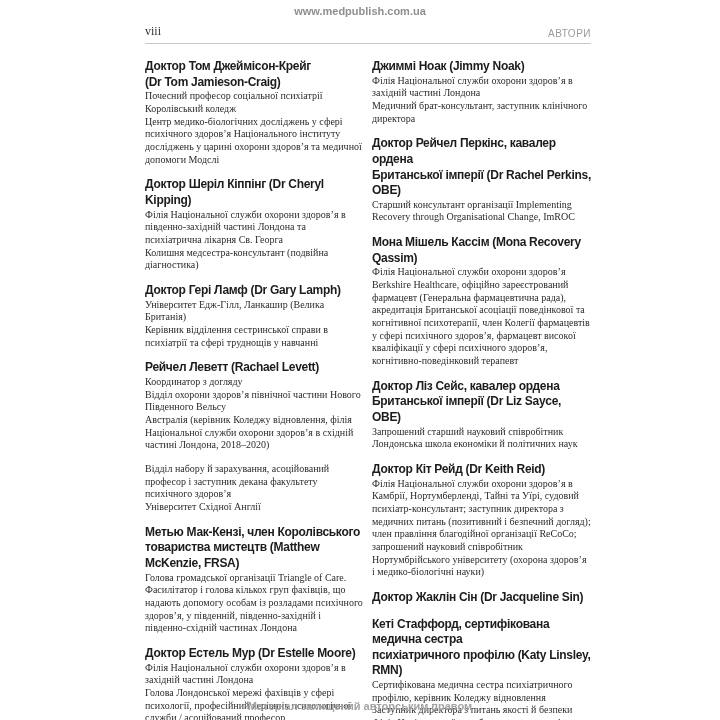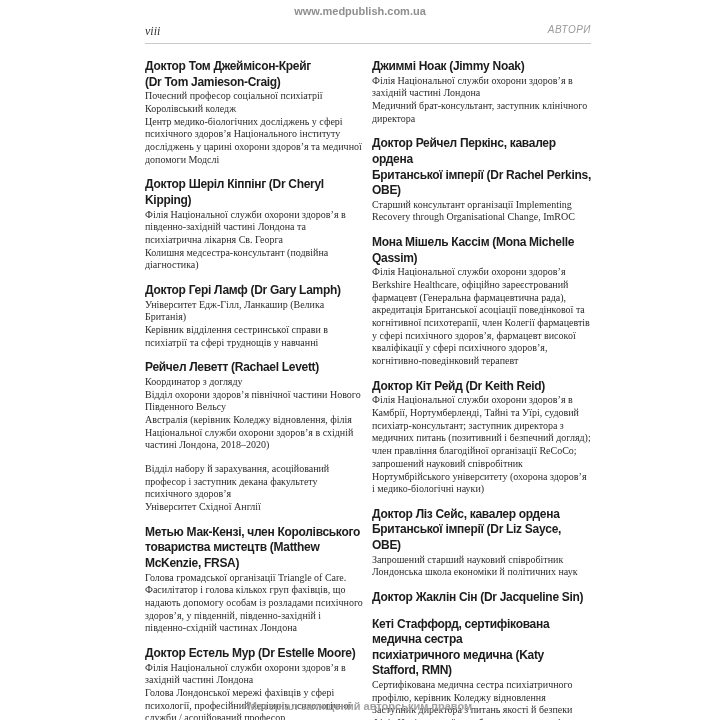--- a/index.html
+++ b/index.html
@@ -24,24 +24,23 @@
   }
   .content {
     position: absolute;
     left: 145px;
     top: 24px;
     width: 446px;
   }
   .pagehead {
     display: flex;
     justify-content: space-between;
-    align-items: flex-start;
+    align-items: flex-end;
     border-bottom: 1px solid #c9c9c9;
     padding-bottom: 4px;
-    font-style: italic;
   }
   .folio {
     font-family: "Liberation Serif", serif;
     font-size: 12px;
     color: #333333;
   }
   .running-head {
     font-family: "Liberation Sans", sans-serif;
     font-size: 10px;
     color: #9b9b9b;
@@ -144,39 +143,39 @@
           <div class="entry-name">Джиммі Ноак (Jimmy Noak)</div>
           <div class="entry-details">Філія Національної служби охорони здоров’я в західній частині Лондона
 Медичний брат-консультант, заступник клінічного директора</div>
         </div>
         <div class="entry">
           <div class="entry-name">Доктор Рейчел Перкінс, кавалер ордена
 Британської імперії (Dr Rachel Perkins, OBE)</div>
           <div class="entry-details">Старший консультант організації Implementing Recovery through Organisational Change, ImROC</div>
         </div>
         <div class="entry">
-          <div class="entry-name">Мона Мішель Кассім (Mona Michelle Qassim)</div>
+          <div class="entry-name">Мона Мішель Кассім (Mona Recovery Qassim)</div>
           <div class="entry-details">Філія Національної служби охорони здоров’я Berkshire Healthcare, офіційно зареєстрований фармацевт (Генеральна фармацевтична рада), акредитація Британської асоціації поведінкової та когнітивної психотерапії, член Колегії фармацевтів у сфері психічного здоров’я, фармацевт високої кваліфікації у сфері психічного здоров’я, когнітивно-поведінковий терапевт</div>
-        </div>
-        <div class="entry">
-          <div class="entry-name">Доктор Кіт Рейд (Dr Keith Reid)</div>
-          <div class="entry-details">Філія Національної служби охорони здоров’я в Камбрії, Нортумберленді, Тайні та Уїрі, судовий психіатр-консультант; заступник директора з медичних питань (позитивний і безпечний догляд); член правління благодійної організації ReCoCo; запрошений науковий співробітник Нортумбрійського університету (охорона здоров’я і медико-біологічні науки)</div>
         </div>
         <div class="entry">
           <div class="entry-name">Доктор Ліз Сейс, кавалер ордена
 Британської імперії (Dr Liz Sayce, OBE)</div>
           <div class="entry-details">Запрошений старший науковий співробітник
 Лондонська школа економіки й політичних наук</div>
         </div>
         <div class="entry">
+          <div class="entry-name">Доктор Кіт Рейд (Dr Keith Reid)</div>
+          <div class="entry-details">Філія Національної служби охорони здоров’я в Камбрії, Нортумберленді, Тайні та Уїрі, судовий психіатр-консультант; заступник директора з медичних питань (позитивний і безпечний догляд); член правління благодійної організації ReCoCo; запрошений науковий співробітник Нортумбрійського університету (охорона здоров’я і медико-біологічні науки)</div>
+        </div>
+        <div class="entry">
           <div class="entry-name">Доктор Жаклін Сін (Dr Jacqueline Sin)</div>
         </div>
         <div class="entry">
           <div class="entry-name">Кеті Стаффорд, сертифікована медична сестра
-психіатричного медична (Katy Stafford, RMN)</div>
+психіатричного профілю (Katy Linsley, RMN)</div>
           <div class="entry-details">Сертифікована медична сестра психіатричного профілю, керівник Коледжу відновлення
 Заступник директора з питань якості й безпеки
 Філія Національної служби охорони здоров’я в східній частині Лондона</div>
         </div>
       </div>
 
     </div>
   </div>
 
   <div class="page-footer">Матеріал захищений авторським правом</div>

